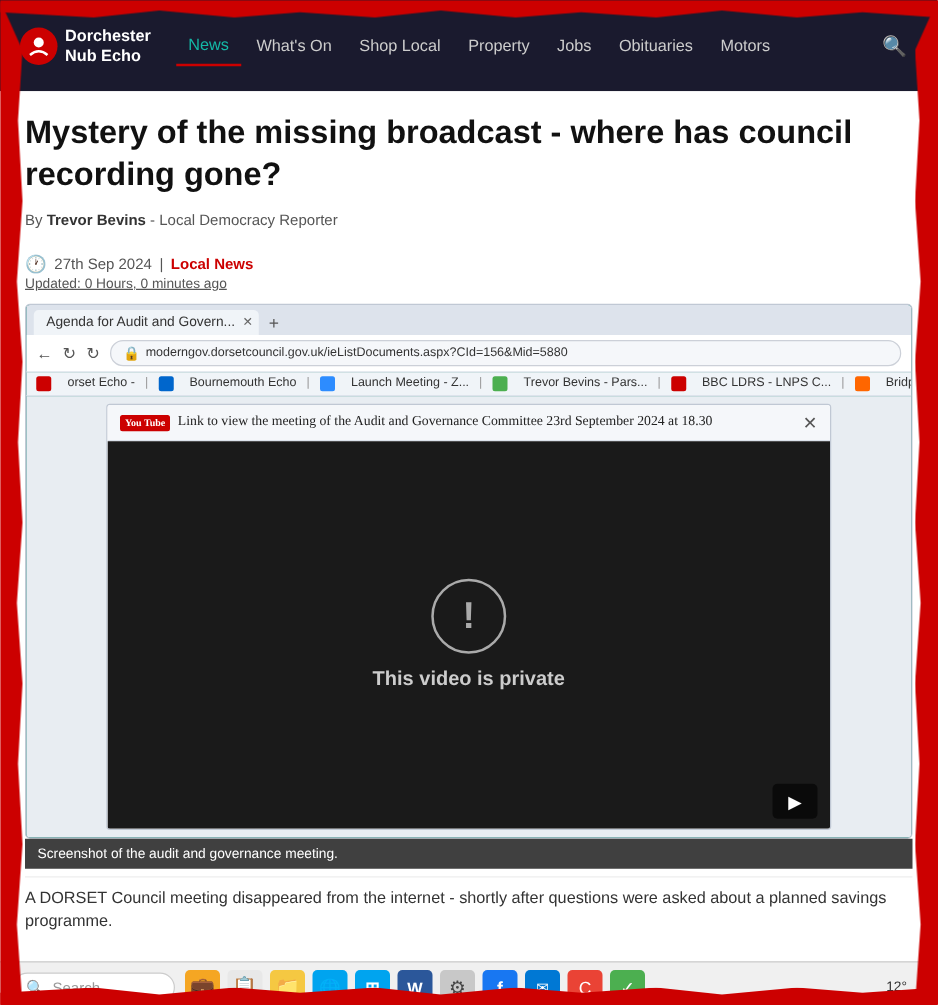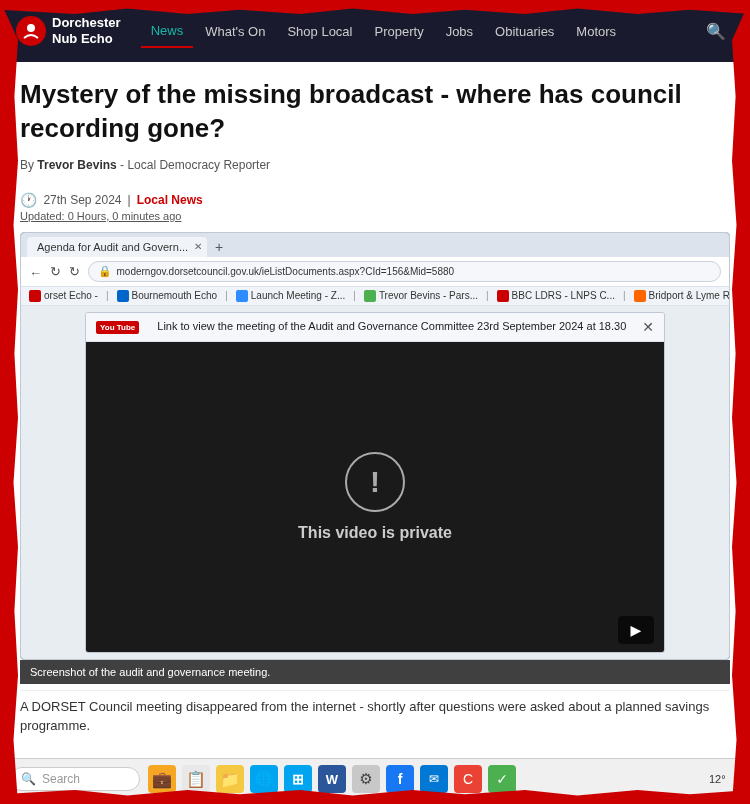--- a/index.html
+++ b/index.html
@@ -52,21 +52,21 @@
       z-index: 999;
       clip-path: polygon(0 100%, 100% 100%, 100% 0, 92% 30%, 85% 0, 77% 40%, 70% 0, 62% 30%, 55% 0, 47% 40%, 40% 0, 32% 30%, 25% 0, 17% 40%, 10% 0, 0 30%);
     }
 
     
     nav {
       background: #1a1a2e;
       display: flex;
       align-items: center;
       padding: 0 16px;
-      height: 62px;
+      height: 73px;
     }
     .nav-logo {
       display: flex;
       align-items: center;
       gap: 6px;
       margin-right: 20px;
     }
     .logo-icon {
       width: 30px;
       height: 30px;
@@ -226,21 +226,21 @@
       padding: 3px 8px;
       overflow: hidden;
       font-size: 10px;
       color: #333;
       background: #f0f4f8;
       border-bottom: 1px solid #dde3ec;
     }
     .bookmark-item {
       display: flex;
       align-items: center;
-      gap: 3px;
+      gap: 13px;
       white-space: nowrap;
       cursor: pointer;
       color: #333;
       font-size: 10px;
     }
     .bookmark-favicon {
       width: 12px;
       height: 12px;
       border-radius: 2px;
       display: inline-block;
@@ -264,21 +264,22 @@
       border-bottom: 1px solid #dde3ec;
       padding: 6px 10px;
       display: flex;
       align-items: flex-start;
       justify-content: space-between;
       gap: 8px;
     }
     .video-popup-title-icon {
       display: flex;
       align-items: flex-start;
-      gap: 18px;
+      gap: 6px;
+      font-family: Liberation Serif, serif;
     }
     .youtube-icon {
       background: #cc0000;
       color: white;
       font-size: 8px;
       padding: 2px 4px;
       border-radius: 2px;
       font-weight: bold;
       white-space: nowrap;
       margin-top: 2px;

